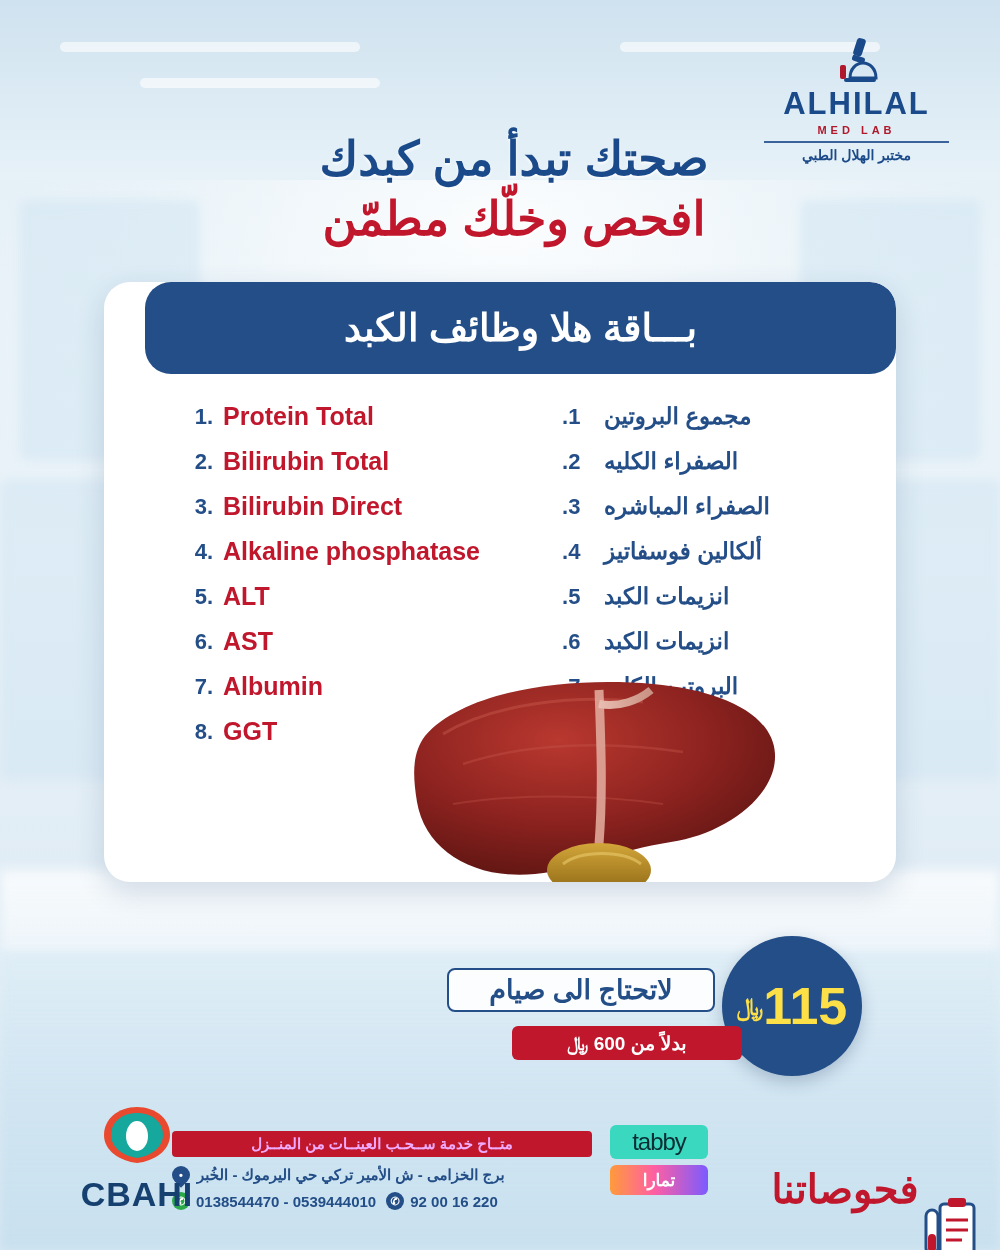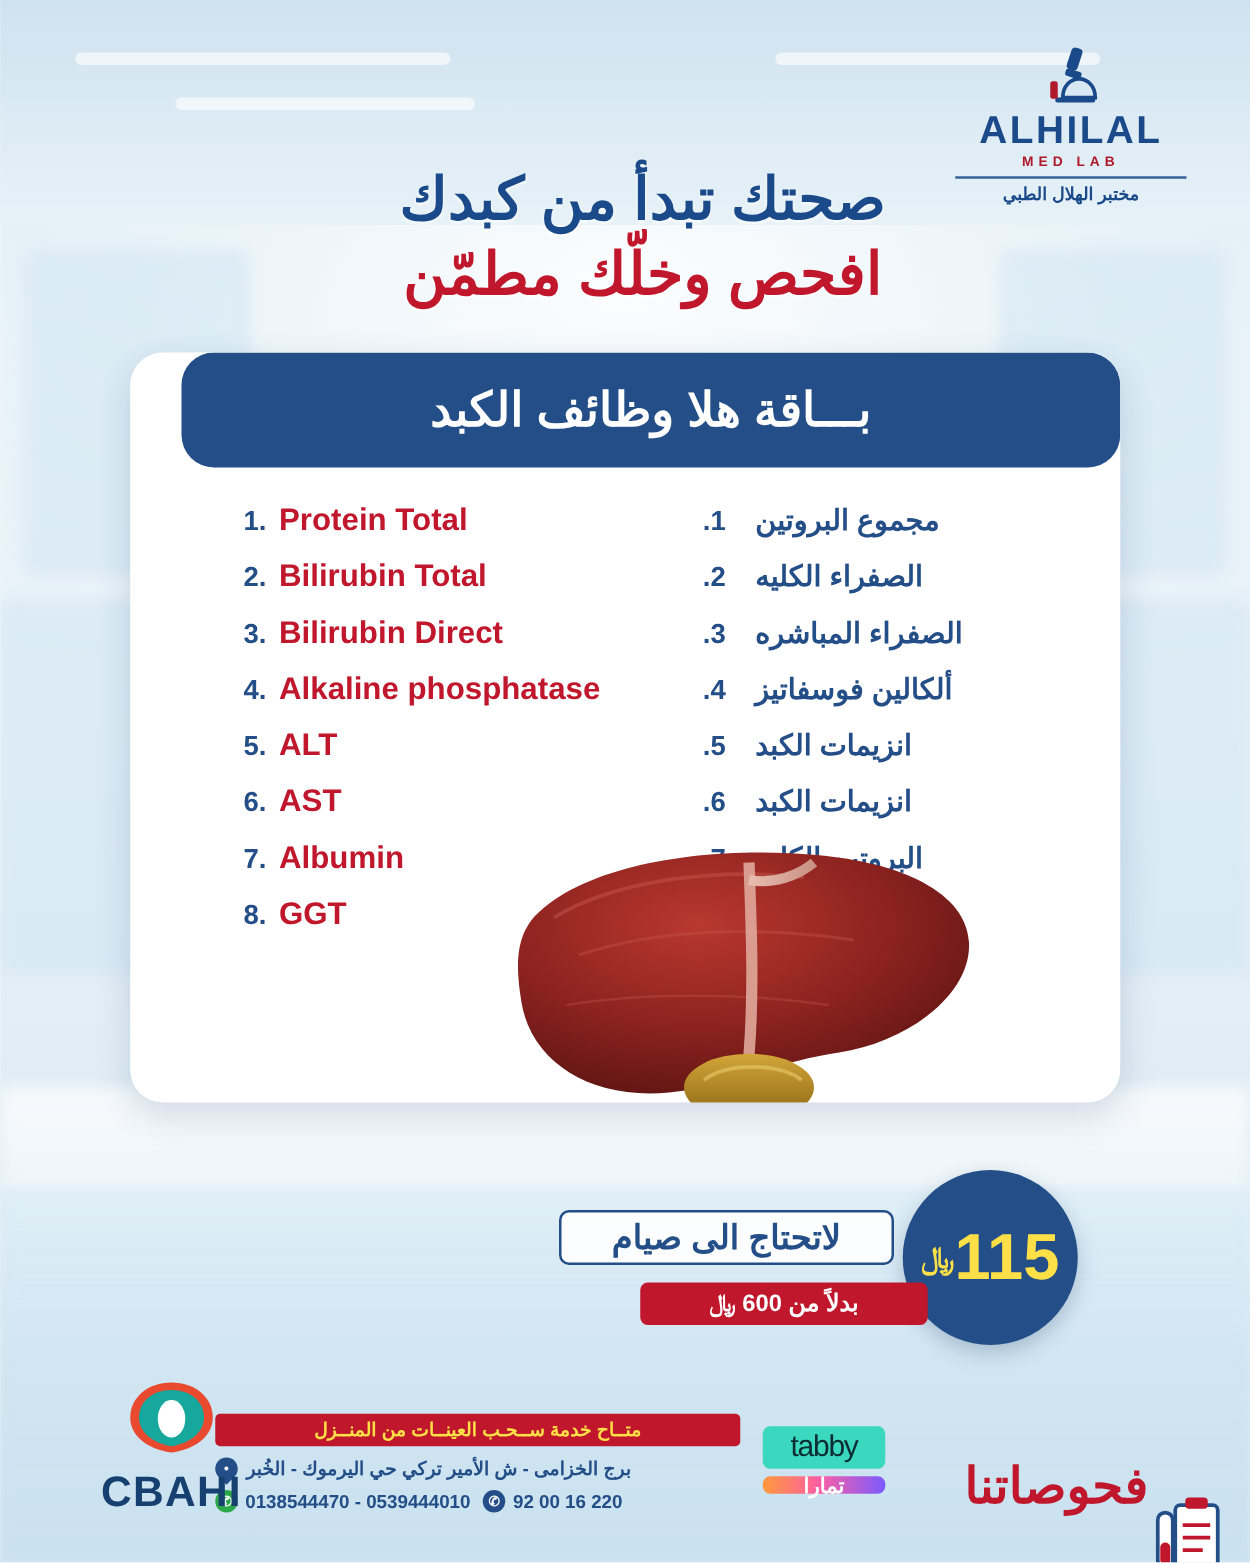--- a/index.html
+++ b/index.html
@@ -121,28 +121,28 @@
 
   .tabby {
     position:absolute; right: 292px; bottom: 55px; width: 98px;
   }
   .tabby-top {
     background:#3bd8c0; border-radius: 6px; height: 34px; color:#0b2d33;
     font-size: 24px; font-weight:normal; display:flex; align-items:center; justify-content:center;
     direction: ltr; letter-spacing: -1px;
   }
   .tamara {
-    margin-top: 6px; height: 14px; border-radius: 6px; color:#fff;
+    margin-top: 6px; height: 30px; border-radius: 6px; color:#fff;
     background: linear-gradient(90deg,#ff9a3c 0%, #ff5fa2 45%, #7b5bff 100%);
     display:flex; align-items:center; justify-content:center; font-size: 17px; font-weight:bold;
   }
 
   .contact { position:absolute; right: 408px; bottom: 40px; width: 420px; text-align:right; }
   .home-service {
-    background:#c0172c; color:#fde047; border-radius: 4px; height: 26px;
+    background:#c0172c; color:#f0abfc; border-radius: 4px; height: 26px;
     display:flex; align-items:center; justify-content:center;
     font-size: 15px; font-weight:bold; letter-spacing: 1px; margin-bottom: 9px;
   }
   .addr { color:#234e87; font-size: 15px; font-weight:bold; display:flex; align-items:center; justify-content:flex-end; gap:7px; margin-bottom: 8px;}
   .phones { display:flex; align-items:center; justify-content:flex-end; gap: 10px; color:#234e87; font-size:15px; font-weight:bold;}
   .phone-item { display:flex; align-items:center; gap:6px; direction: ltr; }
   .pin, .wa, .tel {
     width: 18px; height: 18px; border-radius: 50%;
     display:inline-flex; align-items:center; justify-content:center;
     color:#fff; font-size: 11px; font-weight:bold;

